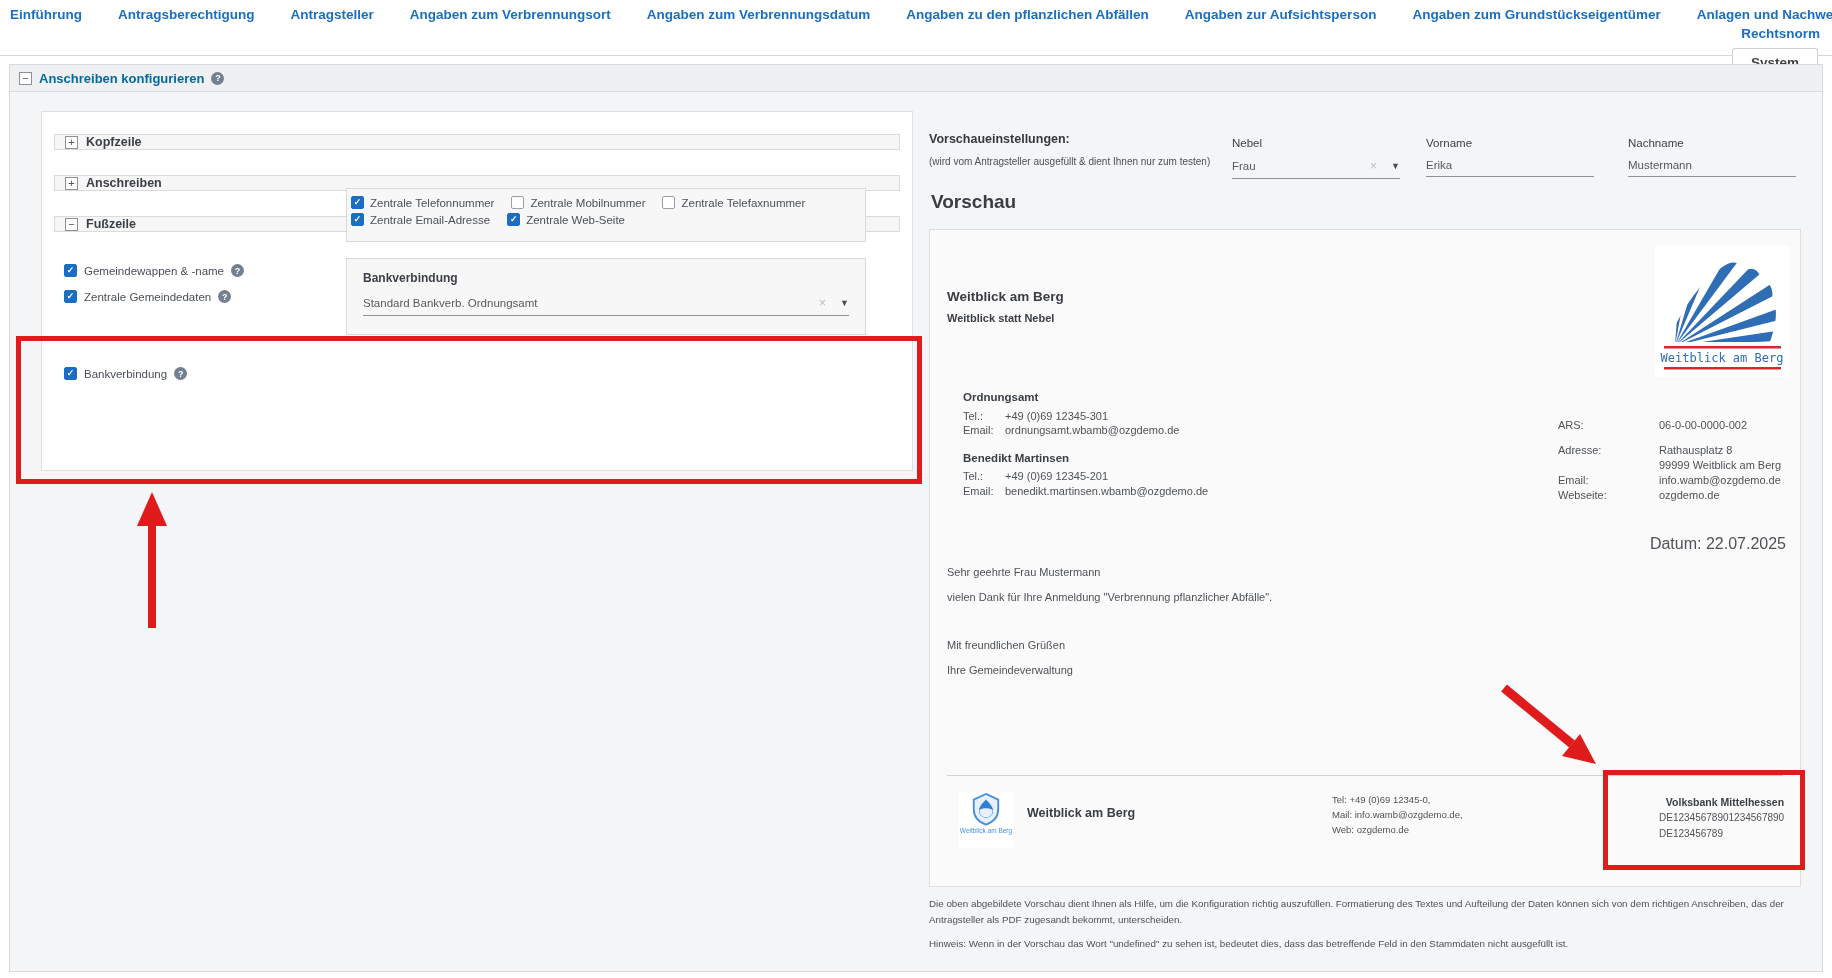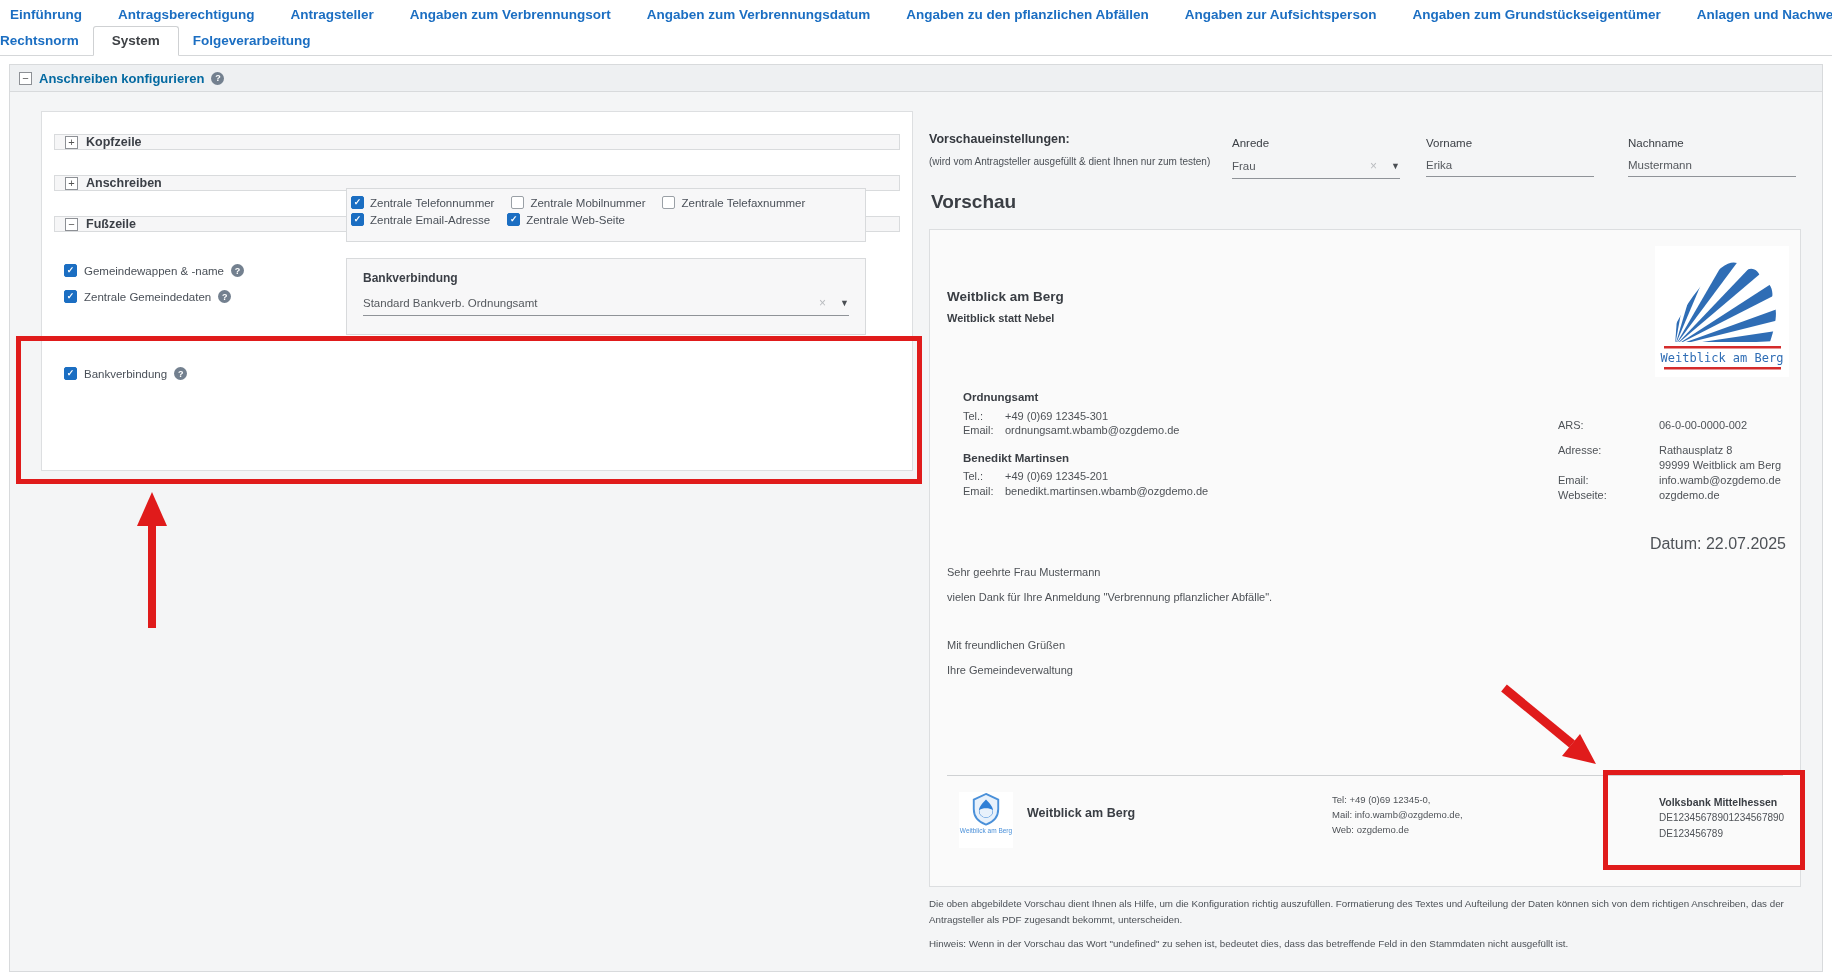--- a/index.html
+++ b/index.html
@@ -8,21 +8,21 @@
     position:relative; background:#ffffff;
     font-family:"Liberation Sans", sans-serif; color:#444; overflow:hidden;
   }
 
   
   .tabbar { position:absolute; left:0; top:0; width:1832px; background:#fff; }
   .tabs-row1 { display:flex; gap:36px; padding:7px 0 4px 10px; }
   .tabs-row1 a, .tablink {
     color:#1b6ec2; font-size:13.5px; font-weight:bold; text-decoration:none; white-space:nowrap; cursor:pointer;
   }
-  .tabs-row2 { display:flex; align-items:flex-end; padding-left:0; border-bottom:1px solid #d5d7d9; height:30px; }
+  .tabs-row2 { display:flex; align-items:flex-end; padding-left:10px; border-bottom:1px solid #d5d7d9; height:30px;flex-direction:column; }
   .tabs-row2 .tablink { margin:0 12px 7px 0; }
   .tab-active {
     background:#fff; border:1px solid #cfd1d3; border-bottom:1px solid #fff; border-radius:3px 3px 0 0;
     font-size:13.5px; font-weight:bold; color:#3f4246; padding:6px 18px 7px 18px; margin:0 14px -1px 2px; cursor:default;
   }
 
   
   .panel {
     position:absolute; left:9px; top:64px; width:1814px; height:908px;
     background:#f4f5f6; border:1px solid #d8dadc;
@@ -128,21 +128,21 @@
   .l-greet { top:336px; } .l-body { top:361px; } .l-close1 { top:409px; } .l-close2 { top:434px; }
 
   .l-divider { position:absolute; left:17px; right:17px; top:545px; border-top:1px solid #cfd1d3; }
 
   .f-logo { position:absolute; left:29px; top:562px; width:54px; height:56px; background:#fff;
             display:flex; flex-direction:column; align-items:center; }
   .f-logo-text { font-size:6.5px; color:#4a90d9; text-align:center; line-height:7.5px; margin-top:1px; }
   .f-name { position:absolute; left:97px; top:576px; font-size:12.5px; font-weight:bold; color:#3a3e44; }
   .f-mid { position:absolute; left:402px; top:562px; font-size:9.5px; color:#4e5257; line-height:15px; }
   .f-bank { position:absolute; left:729px; top:564px; font-size:10px; color:#4e5257; line-height:16px; }
-  .f-bank .bank-name { font-size:10.5px; font-weight:bold; color:#3a3e44; }
+  .f-bank .bank-name { font-size:10.5px; font-weight:bold; color:#3a3e44;text-align:right; }
 
   
   .note { position:absolute; left:919px; width:864px; font-size:9.8px; color:#4c5157; line-height:16px; }
   .note1 { top:831px; } .note2 { top:871px; }
 
   
   .anno { position:absolute; z-index:50; pointer-events:none; }
   .red-rect { border:5px solid #e01b1b; }
   .rect1 { left:16px; top:336px; width:906px; height:148px; }
   .rect2 { left:1603px; top:770px; width:202px; height:100px; }
@@ -246,21 +246,21 @@
         <span class="select-clear">×</span>
         <span class="select-caret">▼</span>
       </div>
     </div>
   </div>
 
   <div class="ps-title">Vorschaueinstellungen:</div>
   <div class="ps-sub">(wird vom Antragsteller ausgefüllt &amp; dient Ihnen nur zum testen)</div>
 
   <div class="field field-anrede">
-    <div class="field-label">Anrede</div>
+    <div class="field-label">Nebel</div>
     <div class="field-valrow">
       <span class="field-value">Frau</span>
       <span class="select-clear">×</span>
       <span class="select-caret">▼</span>
     </div>
   </div>
 
   <div class="field field-vorname">
     <div class="field-label">Vorname</div>
     <div class="field-valrow">

